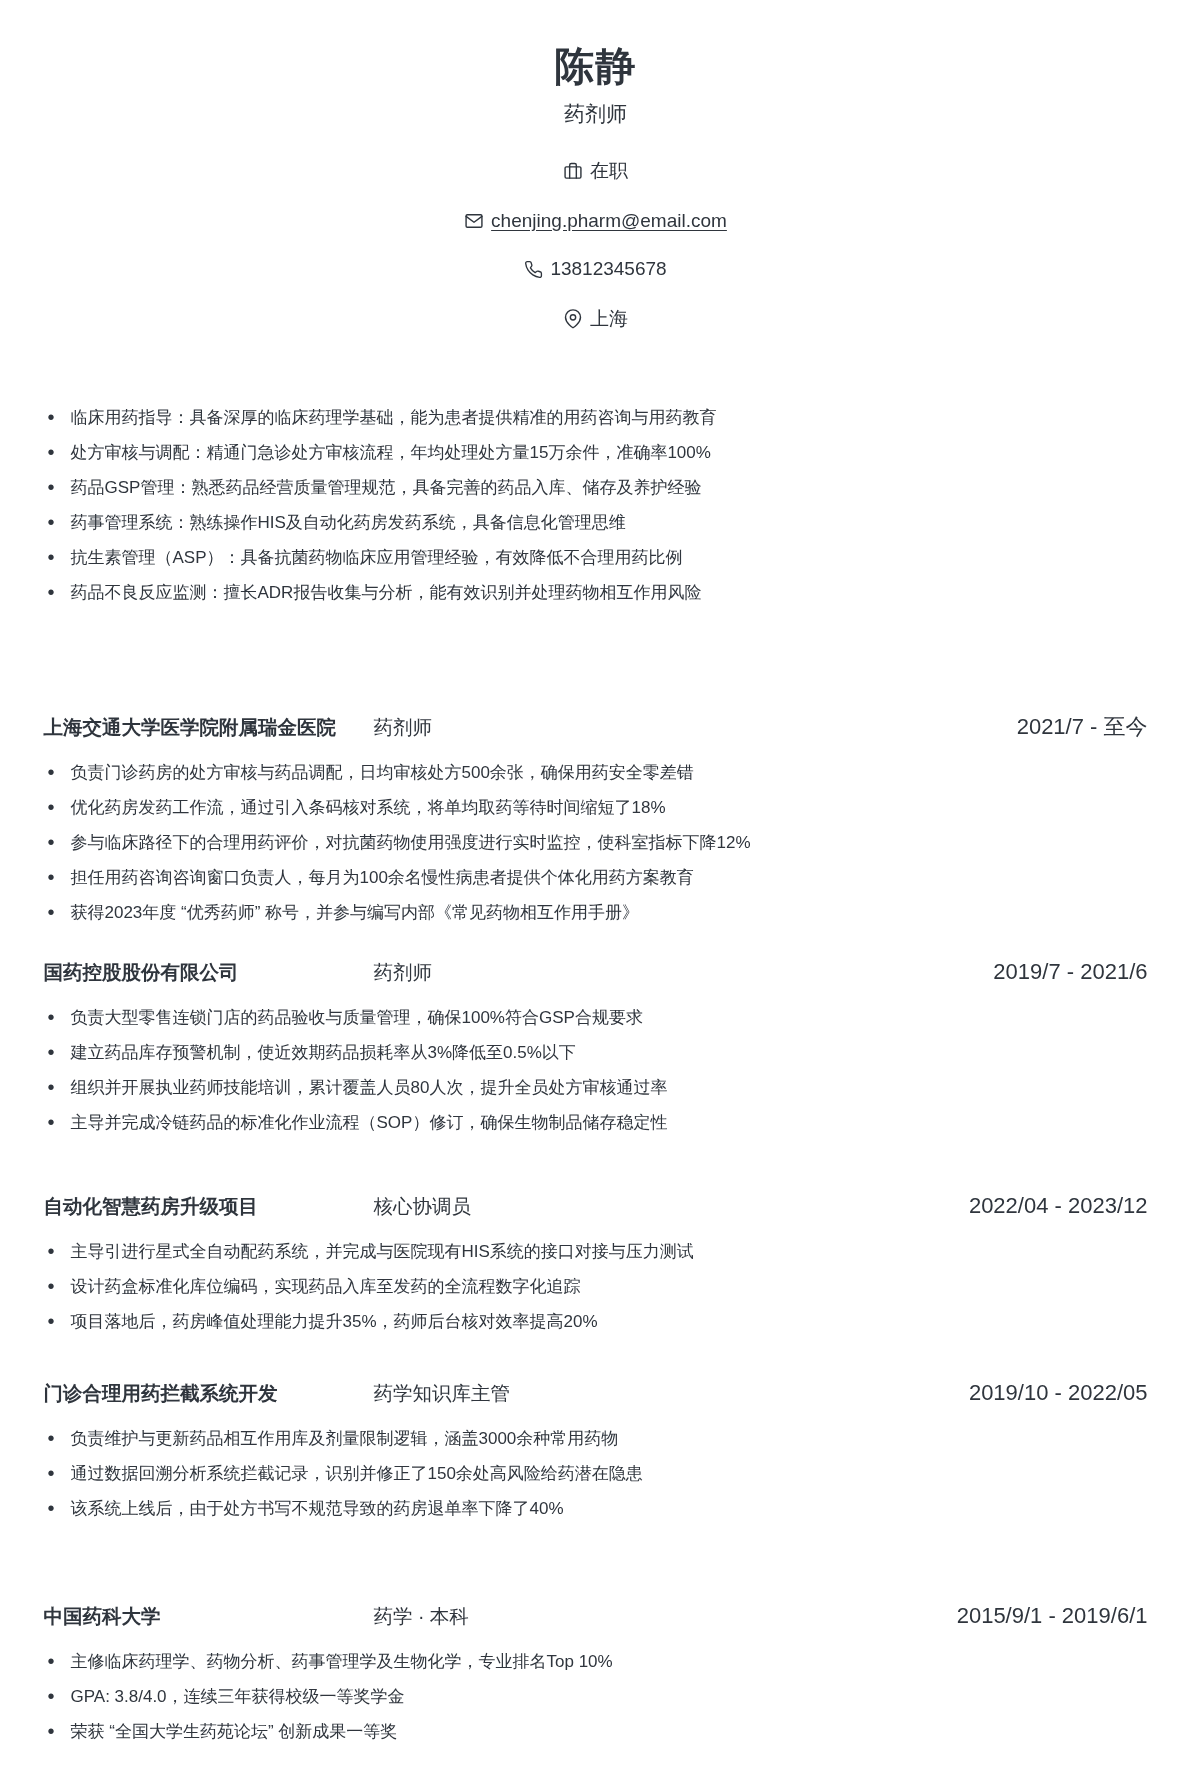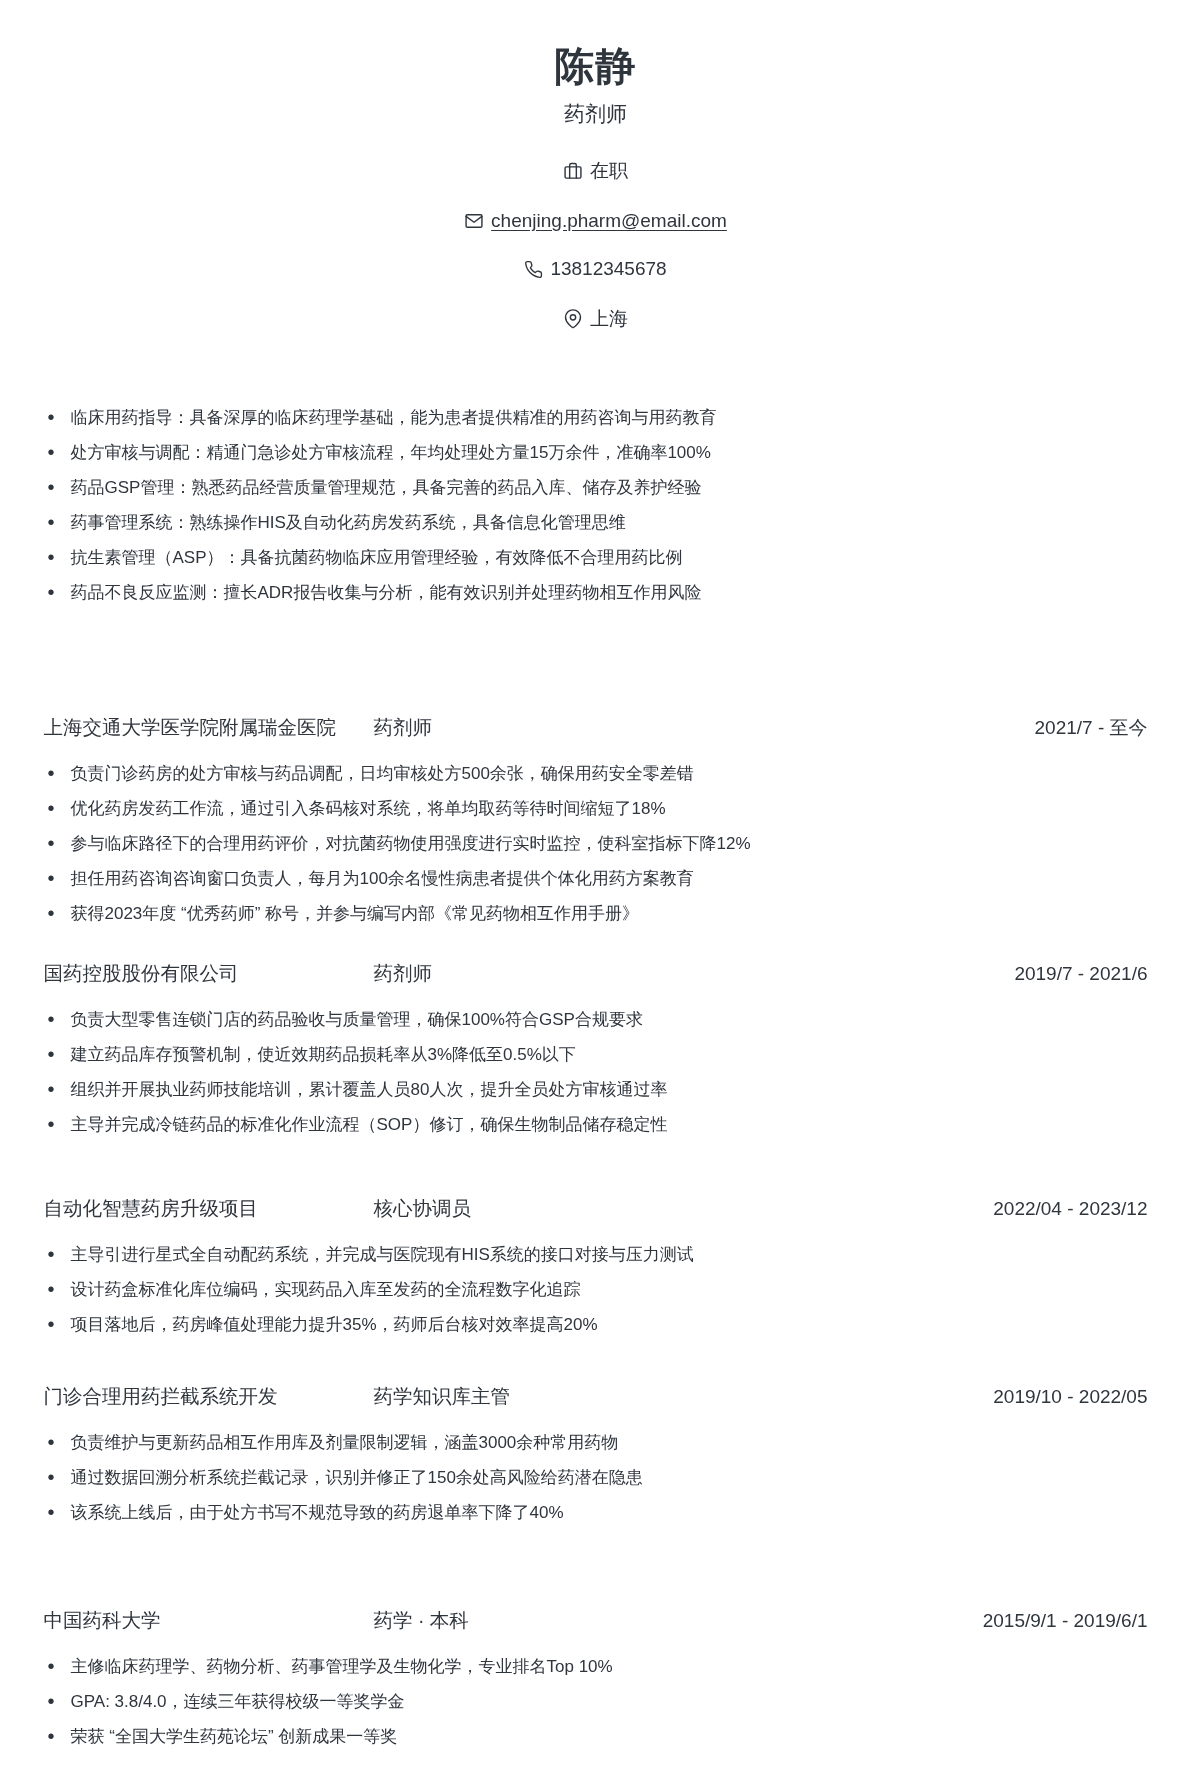--- a/index.html
+++ b/index.html
@@ -77,33 +77,33 @@
   .entry + .entry { margin-top: 28px; }
   .projects .entry + .entry { margin-top: 40px; }
 
   .entry-header {
     display: flex;
     align-items: baseline;
     line-height: 28px;
   }
   .entry-title {
     font-size: 19.5px;
-    font-weight: 400;
+    font-weight: 700;
     min-width: 330px;
     padding-right: 14px;
     white-space: nowrap;
   }
   .entry-role {
     font-size: 19.5px;
     font-weight: 400;
     white-space: nowrap;
   }
   .entry-date {
     margin-left: auto;
-    font-size: 19px;
+    font-size: 22px;
     white-space: nowrap;
   }
   .entry ul.bullets { margin-top: 14px; }
 </style>
 </head>
 <body>
 
 <div class="page">
 
   <header>

